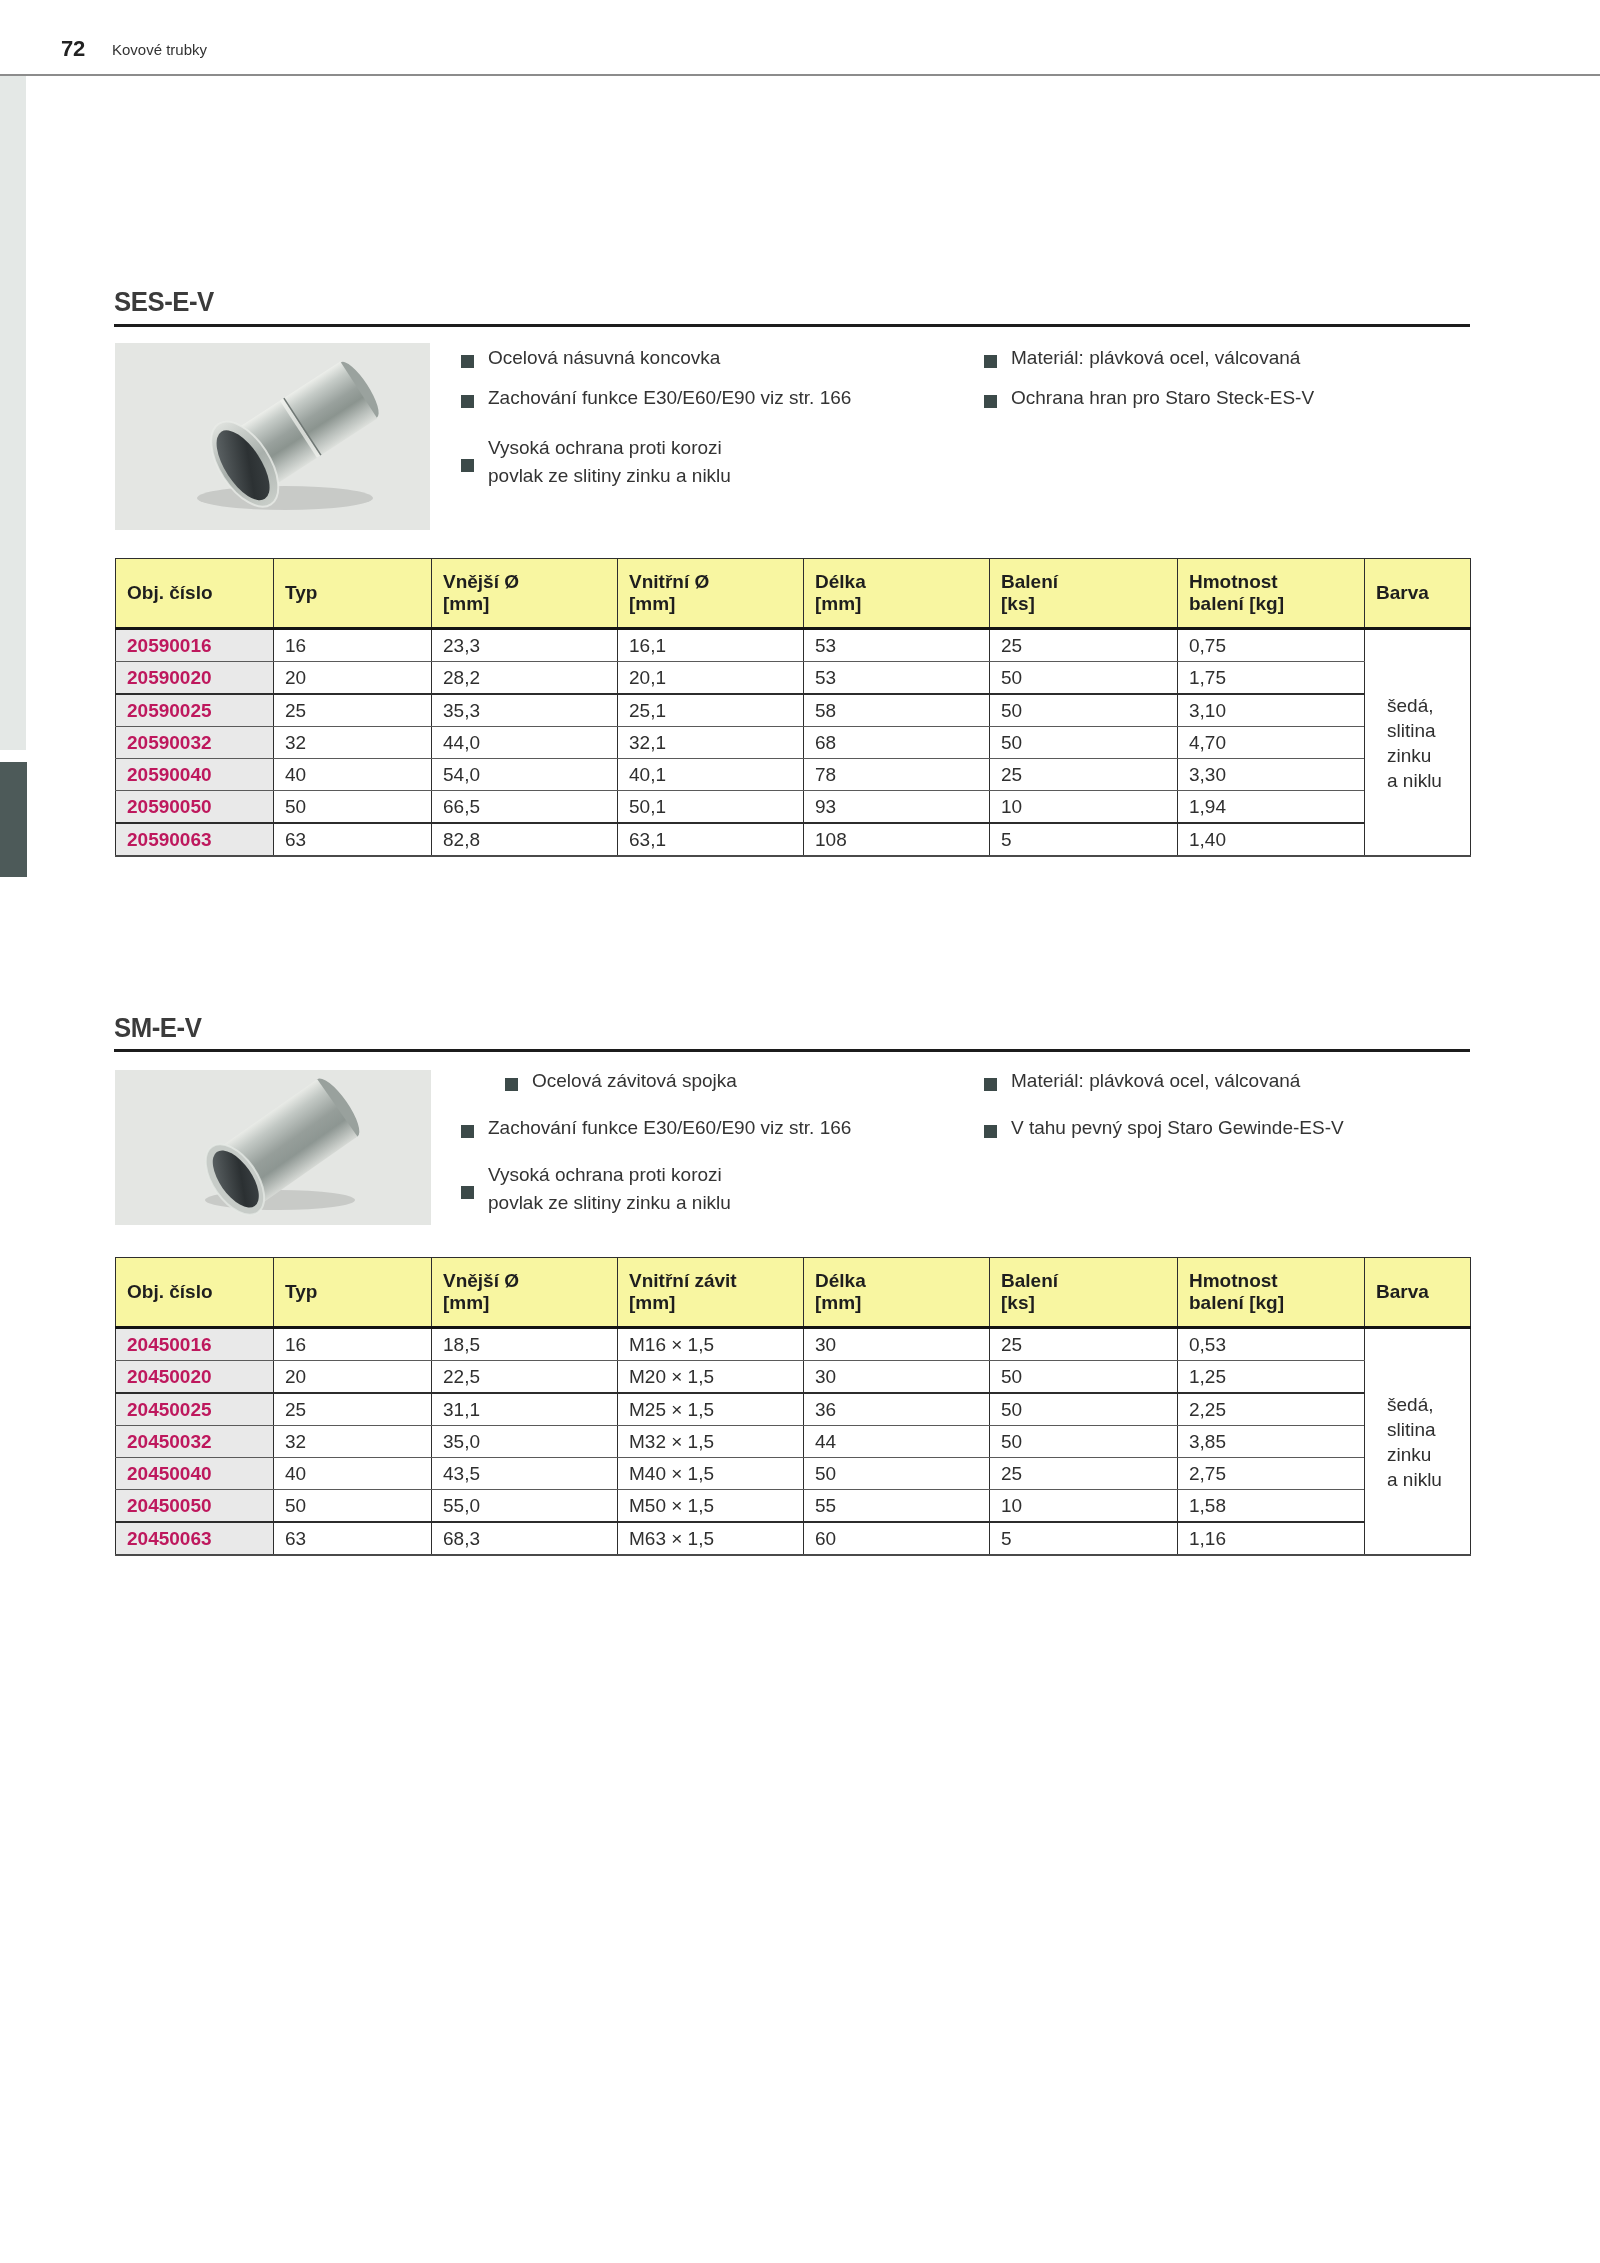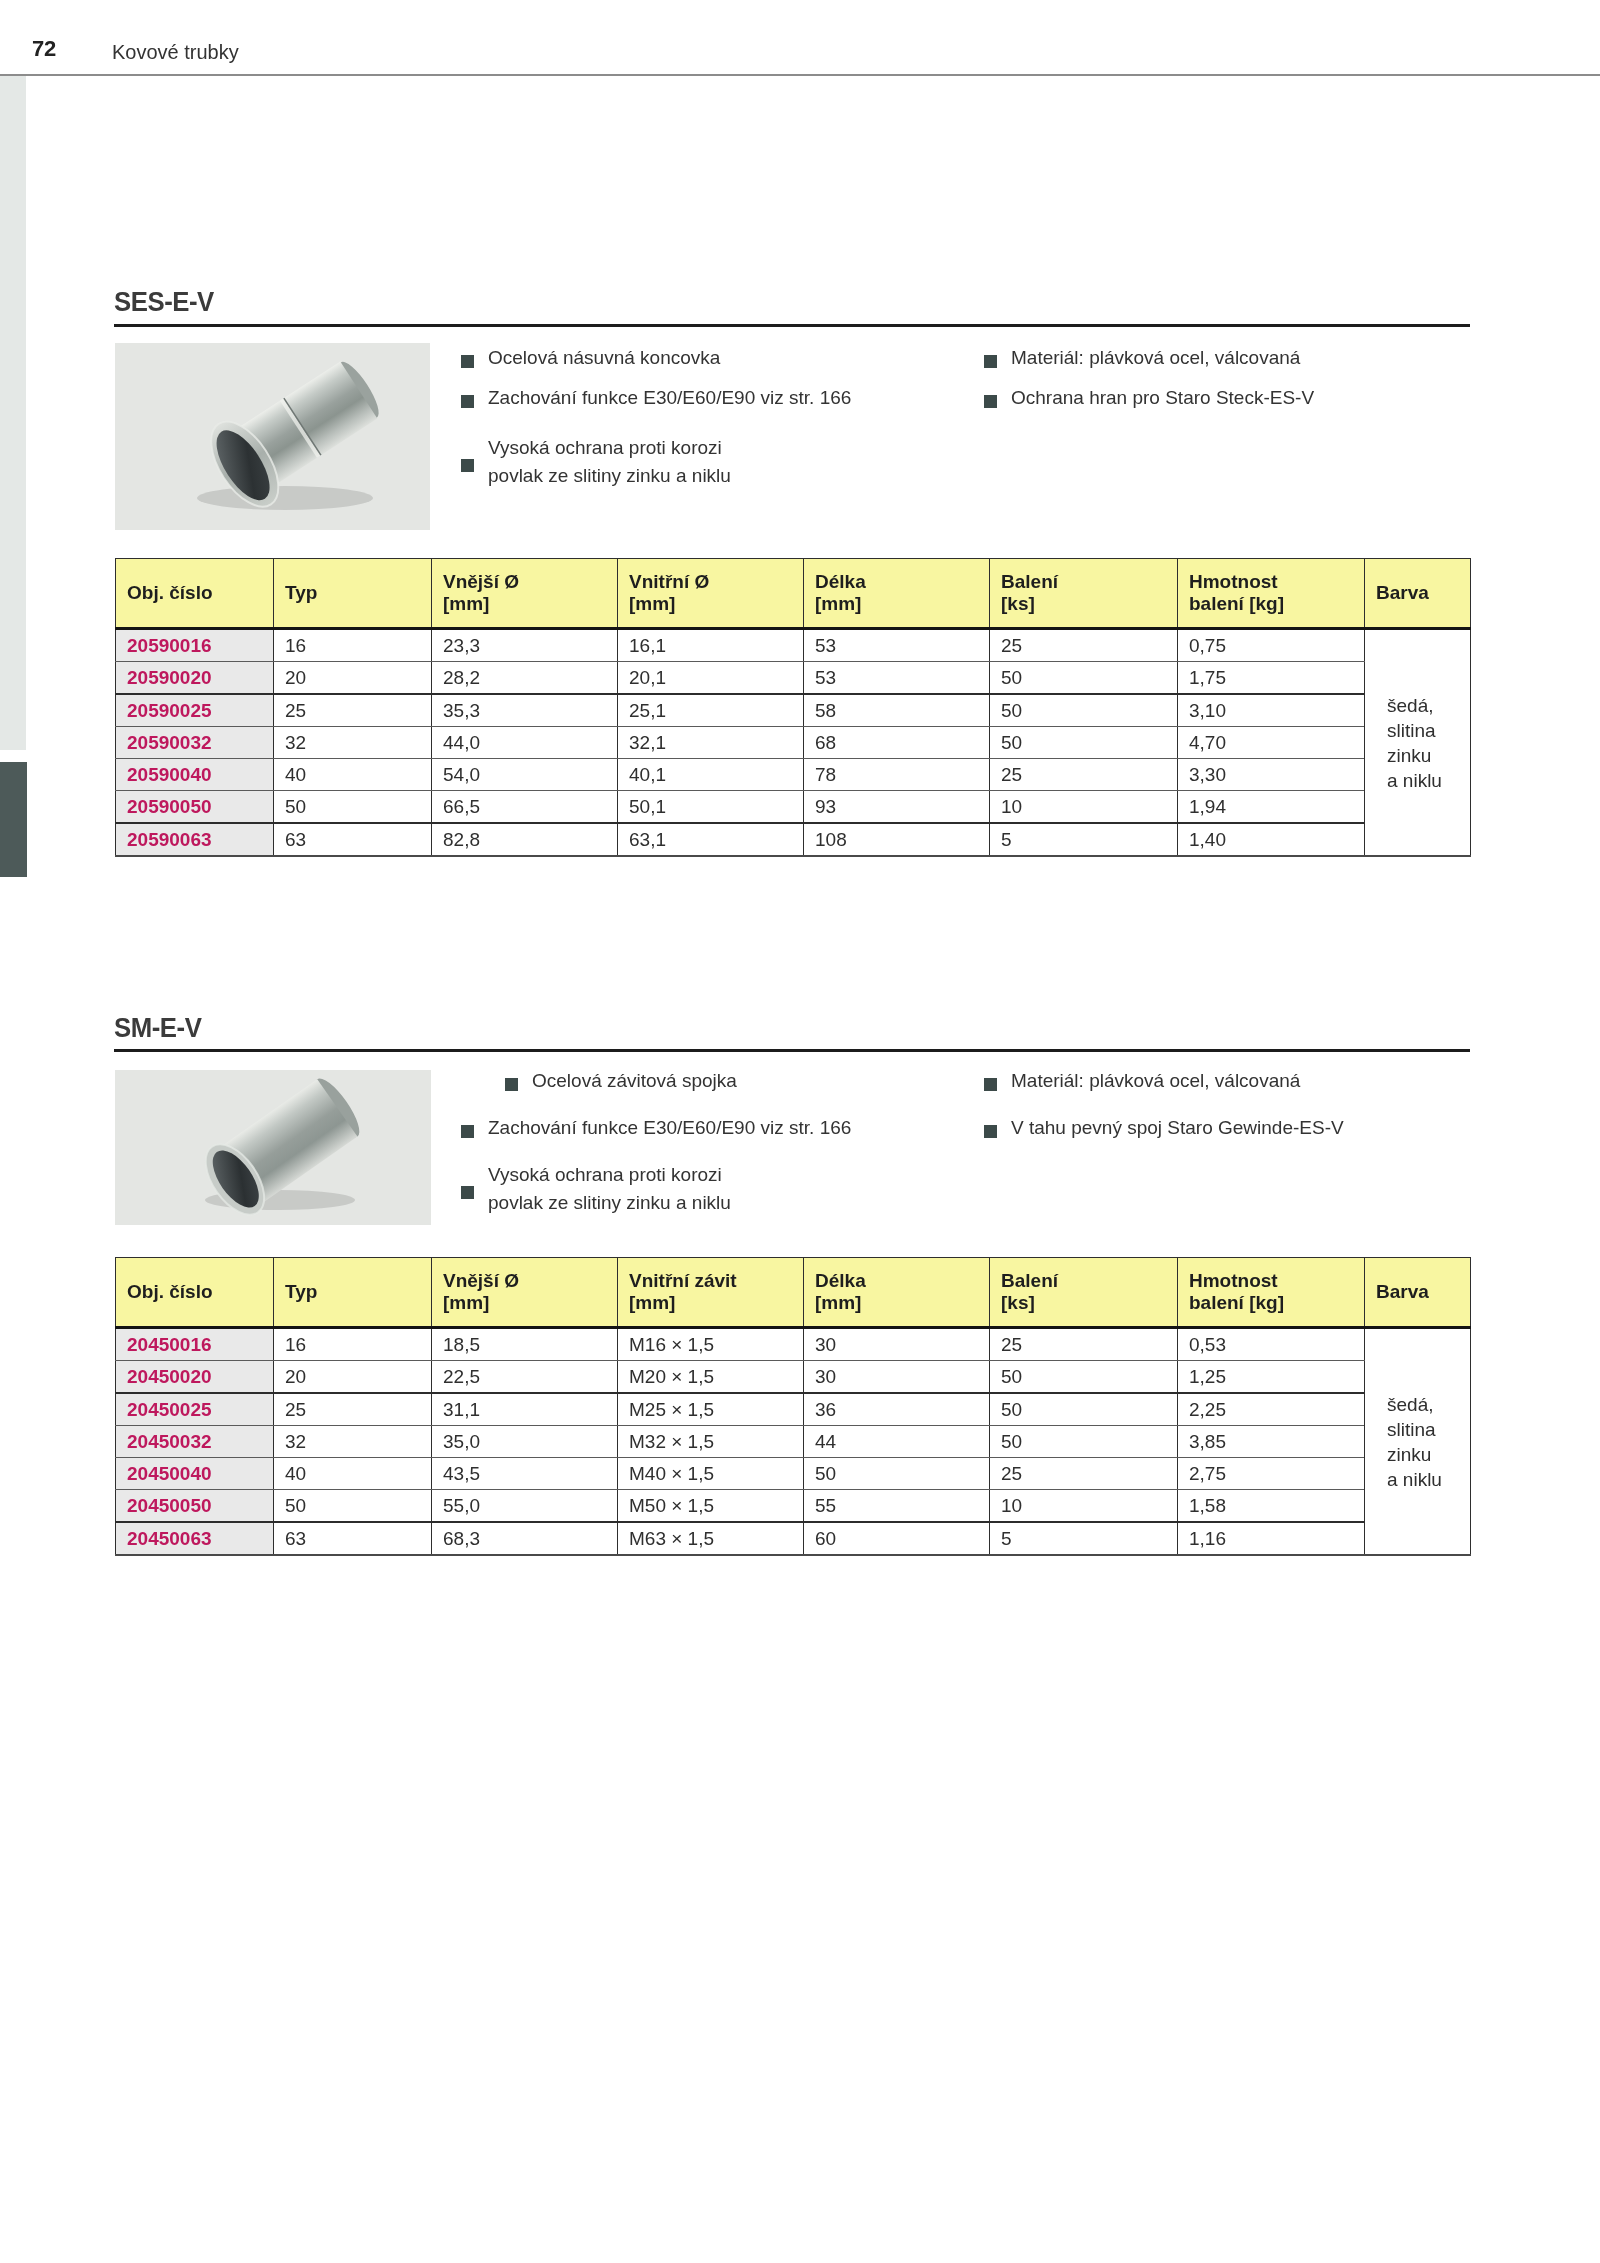--- a/index.html
+++ b/index.html
@@ -2,22 +2,22 @@
 <html><head>
 <meta charset="utf-8">
 <style>
   html,body { margin:0; padding:0; background:#ffffff; }
   .page {
     position:relative; width:1600px; height:2263px; background:#ffffff;
     font-family:"Liberation Sans", sans-serif; color:#333;
     overflow:hidden;
   }
   
-  .page-number { position:absolute; left:32px; top:36px; font-size:22px; font-weight:bold; color:#222; letter-spacing:-0.3px; }
-  .page-title  { position:absolute; left:112px; top:41px; font-size:20px; color:#333; }
+  .page-number { position:absolute; left:61px; top:36px; font-size:22px; font-weight:bold; color:#222; letter-spacing:-0.3px; }
+  .page-title  { position:absolute; left:112px; top:41px; font-size:15px; color:#333; }
   .header-rule { position:absolute; left:0; top:74px; width:1600px; height:2px; background:#8c8c8c; }
   
   .side-strip { position:absolute; left:0; top:76px; width:26px; height:674px; background:#e4e8e6; }
   .side-tab   { position:absolute; left:0; top:762px; width:27px; height:115px; background:#4d5a59; }
   
   .sec-heading {
     position:absolute; left:114px; font-size:28px; font-weight:bold; color:#3b3b3b;
     letter-spacing:-0.5px; transform:scaleX(0.92); transform-origin:left top; white-space:nowrap;
   }
   .sec-rule { position:absolute; left:114px; width:1356px; height:3px; background:#1c1c1c; }

